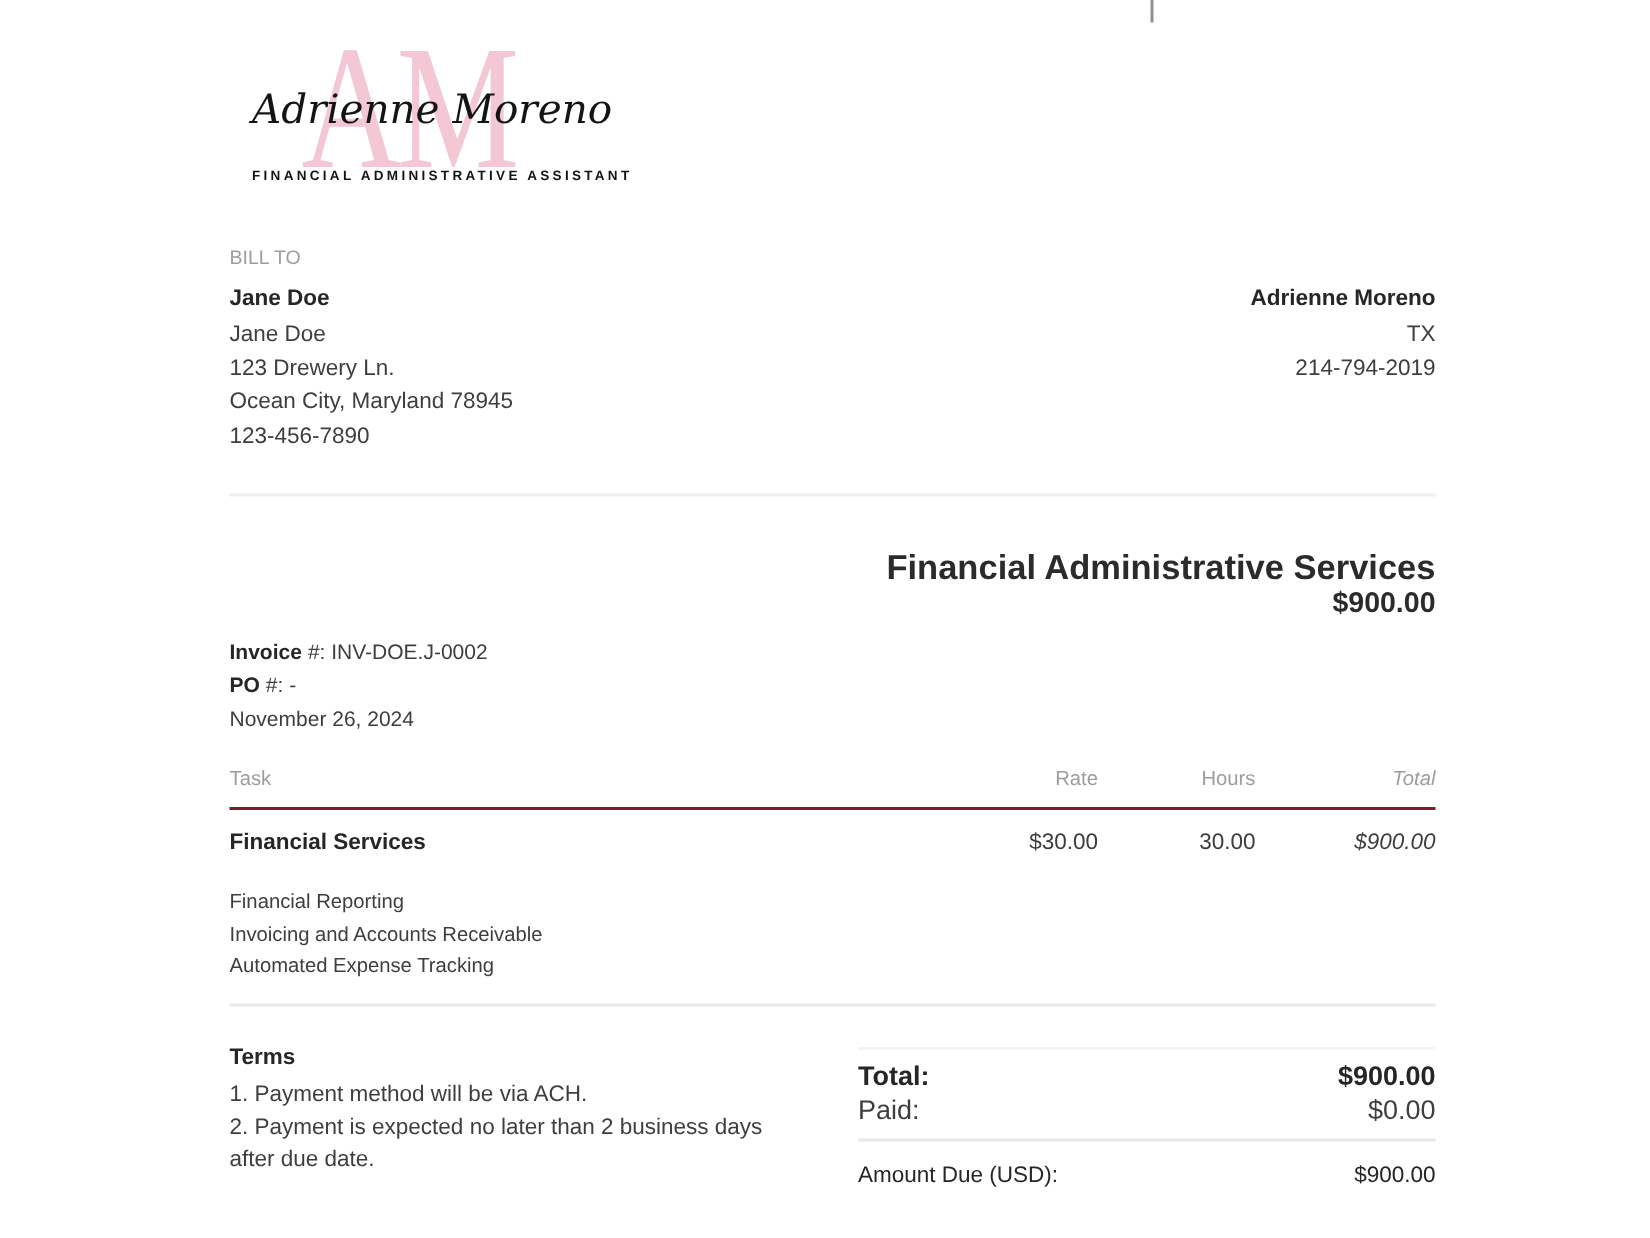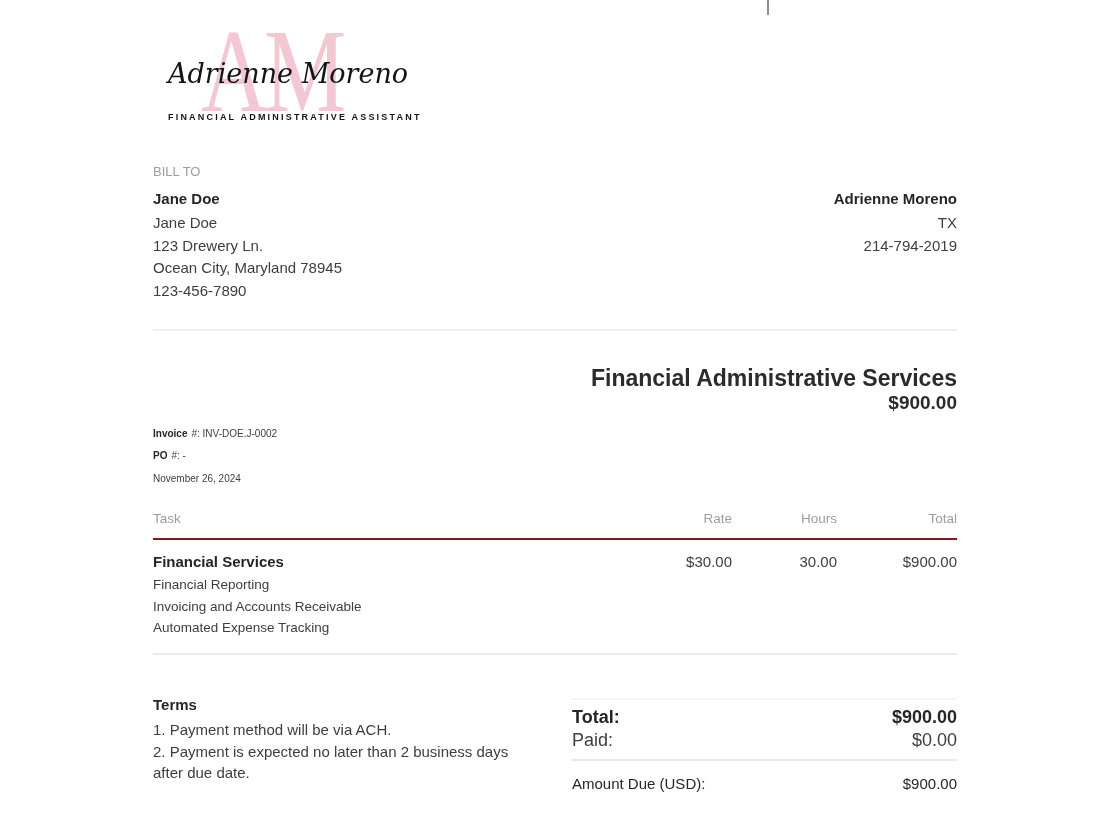--- a/index.html
+++ b/index.html
@@ -46,34 +46,34 @@
   .from-name { font-size:15px; line-height:17px; font-weight:700; color:#262626; margin-bottom:5px; }
 
   .divider-1 { position:absolute; left:153px; top:329px; width:804px; height:2px; background:#f0edf0; }
 
   
   .title-block { position:absolute; left:153px; top:364px; width:804px; }
   .title-row { display:flex; justify-content:space-between; align-items:flex-end;flex-direction:column; }
   .doc-title { font-size:23px; line-height:28px; font-weight:700; color:#2b2b2b; }
   .doc-amount { font-size:19px; font-weight:700; color:#2b2b2b; }
   .meta { margin-top:9px; }
-  .meta-line { font-size:10px; line-height:22.4px; color:#3e3e3e; }
+  .meta-line { font-size:14px; line-height:22.4px; color:#3e3e3e; }
   .meta-line b { color:#262626; }
   .meta-rest { margin-left:4px; }
 
   
   .items { position:absolute; left:153px; top:505px; width:804px; }
   .items-header { display:flex; padding:6px 0 11px 0; border-bottom:2px solid #7f1d1d; }
   .items-header > div { font-size:13.5px; line-height:16px; color:#9d9d9d; }
   .col-task  { flex:1; text-align:left; }
   .col-rate  { width:100px; text-align:right; }
   .col-hours { width:105px; text-align:right; }
-  .col-total { width:120px; text-align:right; }
+  .col-total { width:120px; text-align:right;font-style:italic; }
   .items-row { display:flex; align-items:flex-start; padding:13px 0 14px 0; border-bottom:2px solid #ebe9eb; }
-  .task-name { font-size:15px; line-height:17px; font-weight:700; color:#262626; margin-bottom:4px; }
+  .task-name { font-size:15px; line-height:17px; font-weight:700; color:#262626; margin-bottom:20px; }
   .task-desc { font-size:13.5px; line-height:21.6px; color:#3e3e3e; }
   .cell-num { font-size:15px; line-height:17px; color:#3e3e3e; }
 
   
   .bottom-row { position:absolute; left:153px; top:690px; width:804px; display:flex; justify-content:space-between; }
   .terms { width:375px; padding-top:6px; }
   .terms-title { font-size:15px; line-height:17px; font-weight:700; color:#262626; margin-bottom:6px; }
   .terms-line { font-size:15px; line-height:21.5px; color:#3e3e3e; }
   .totals { width:385px; margin-top:8px; border-top:2px solid #f6f3f6; padding-top:6px; }
   .totals-line { display:flex; justify-content:space-between; font-size:18px; line-height:22.5px; }

